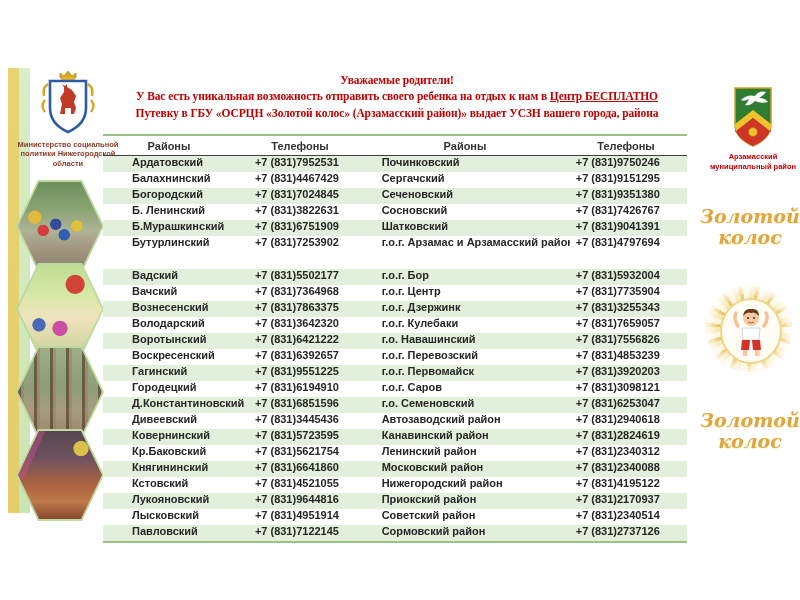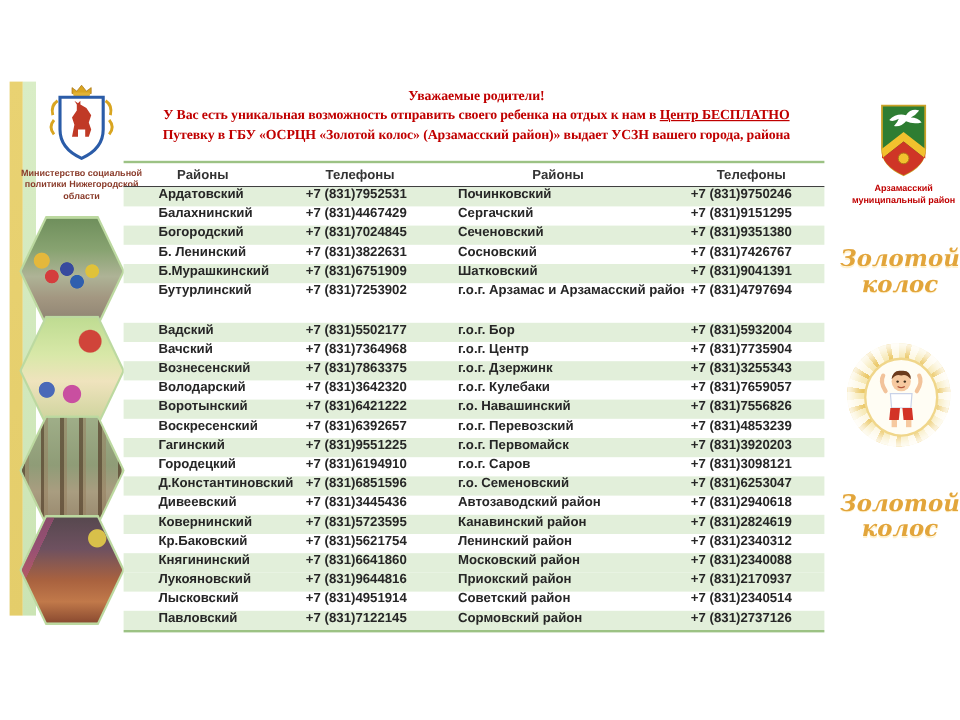--- a/index.html
+++ b/index.html
@@ -233,20 +233,26 @@
           <div class="tcell c1">+7 (831)5621754</div>
           <div class="tcell c2">Ленинский район</div>
           <div class="tcell c3">+7 (831)2340312</div>
         </div>
         <div class="trow odd">
           <div class="tcell c0">Княгининский</div>
           <div class="tcell c1">+7 (831)6641860</div>
           <div class="tcell c2">Московский район</div>
           <div class="tcell c3">+7 (831)2340088</div>
         </div>
+        <div class="trow even">
+          <div class="tcell c0">Кстовский</div>
+          <div class="tcell c1">+7 (831)4521055</div>
+          <div class="tcell c2">Нижегородский район</div>
+          <div class="tcell c3">+7 (831)4195122</div>
+        </div>
         <div class="trow odd">
           <div class="tcell c0">Лукояновский</div>
           <div class="tcell c1">+7 (831)9644816</div>
           <div class="tcell c2">Приокский район</div>
           <div class="tcell c3">+7 (831)2170937</div>
         </div>
         <div class="trow even">
           <div class="tcell c0">Лысковский</div>
           <div class="tcell c1">+7 (831)4951914</div>
           <div class="tcell c2">Советский район</div>

